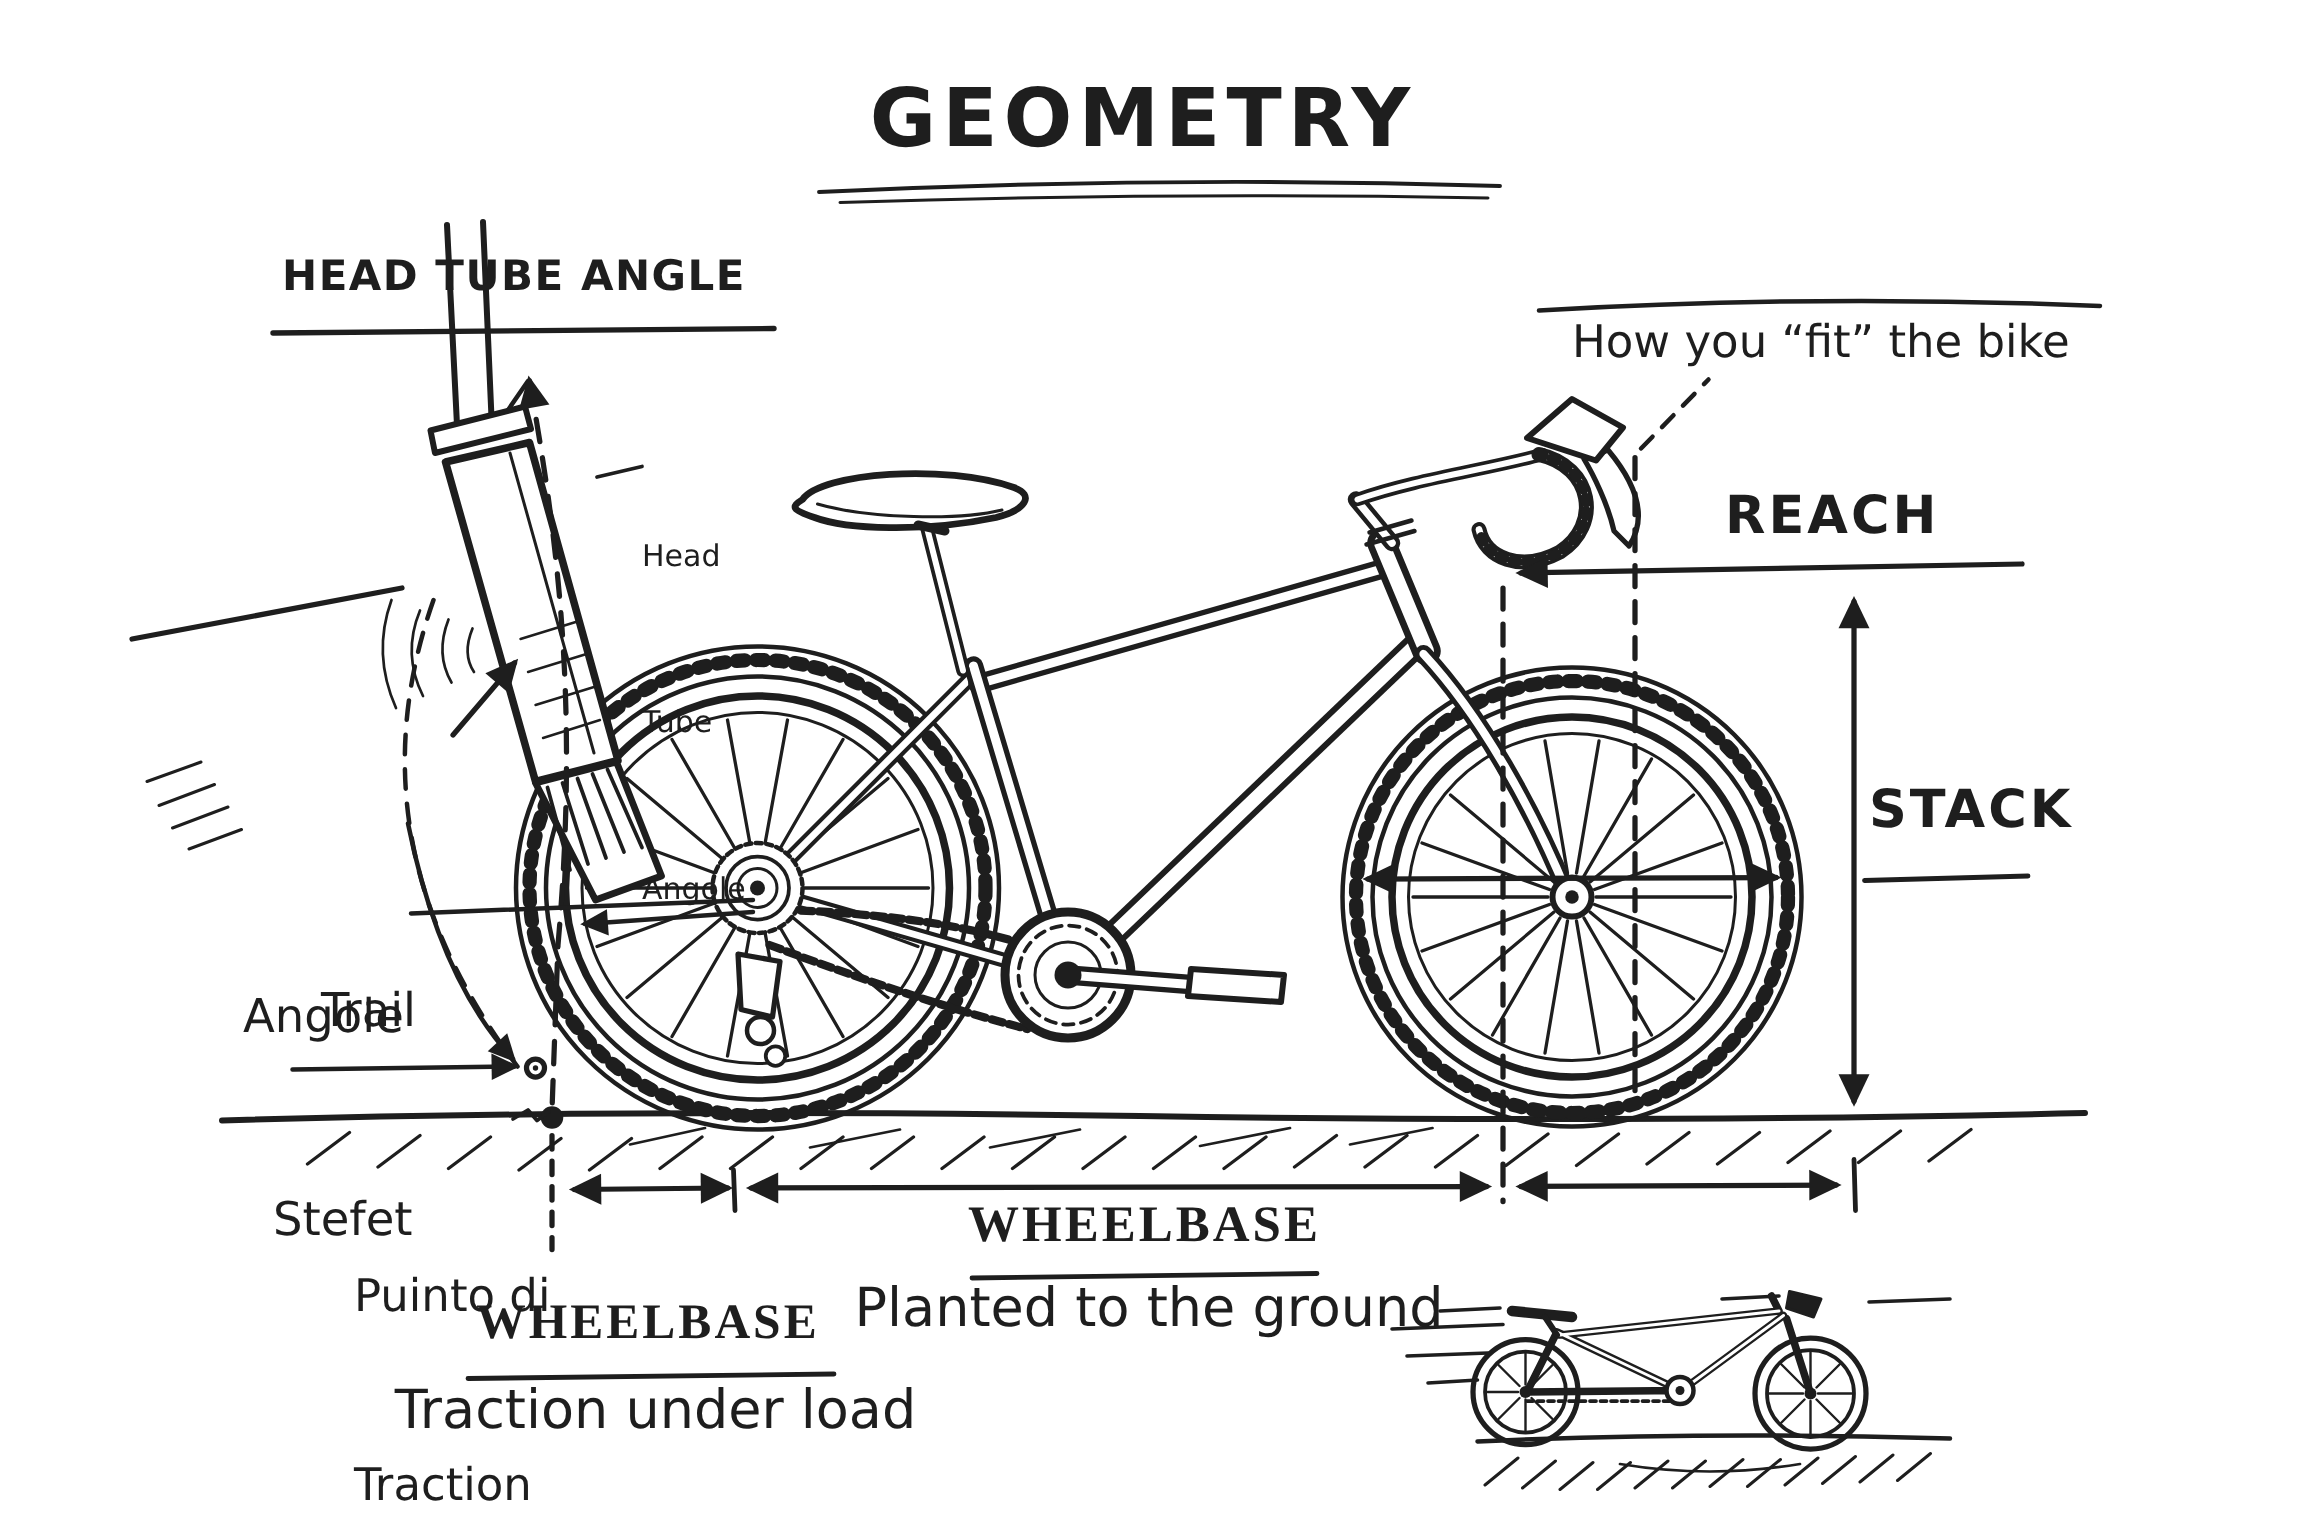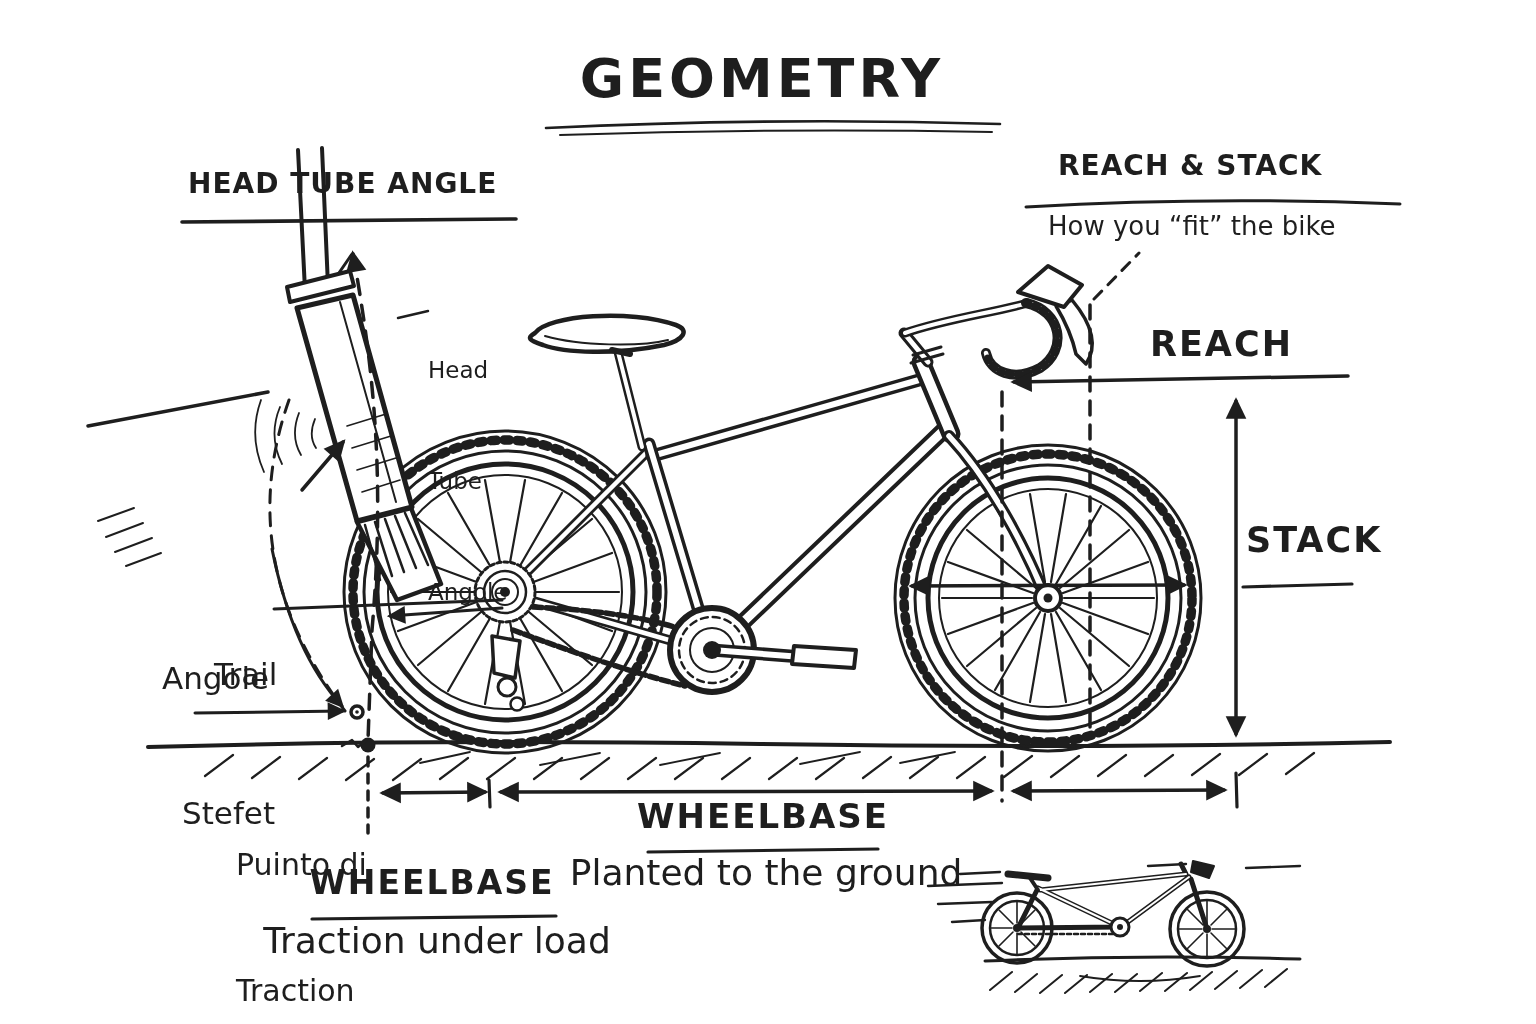--- a/index.html
+++ b/index.html
@@ -5,23 +5,23 @@
   html,body{margin:0;padding:0;background:#e8e8e8;}
   #canvas{
     position:relative;width:1536px;height:1024px;background:#ffffff;
     overflow:hidden;font-family:"DejaVu Sans",sans-serif;color:#1e1e1e;
   }
   #art{position:absolute;left:0;top:0;width:1536px;height:1024px;}
   .lbl{position:absolute;white-space:pre;color:#1e1e1e;line-height:1.15;}
   .ctr{transform:translateX(-50%);text-align:left;}
   .h1{font-size:54px;font-weight:bold;letter-spacing:4px;}
   .h2{font-size:28px;font-weight:bold;letter-spacing:1px;}
-  .h2w{font-size:34px;font-weight:bold;letter-spacing:2px;}
+  .h2w{font-size:34px;font-weight:bold;letter-spacing:2px;font-family:Liberation Serif, serif;}
   .sub{font-size:36px;}
-  .note{font-size:23px;line-height:37px;}
+  .note{font-size:20px;line-height:37px;}
   .note2{font-size:31px;line-height:45px;}
   .dim{font-size:35px;font-weight:bold;letter-spacing:2px;text-align:right;}
   .ind{display:block;margin-left:20px;}
 </style>
 </head>
 <body>
 
 <div id="canvas">
 
 <svg id="art" viewBox="0 0 1536 1024" fill="none" stroke="#1e1e1e" stroke-linecap="round" stroke-linejoin="round">
@@ -187,22 +187,21 @@
     <path d="M985,961 Q1140,954 1300,959" stroke-width="3"></path>
     <path d="M990,990 L1012,972 M1015,992 L1037,974 M1040,993 L1062,975 M1065,993 L1087,975 M1090,992 L1112,974 M1115,992 L1137,974 M1140,991 L1162,973 M1165,991 L1187,973 M1190,990 L1212,972 M1215,989 L1237,971 M1240,988 L1262,970 M1265,987 L1287,969" stroke-width="2"></path>
     <path d="M1080,976 Q1140,986 1200,976" stroke-width="1.8"></path>
   </g>
 </svg>
 
   <div class="lbl h1 ctr" style="left:762px;top:48px;">GEOMETRY</div>
 
   <div class="lbl h2" style="left:188px;top:168px;">HEAD TUBE ANGLE</div>
 
-  <div class="lbl h2" style="left:1058px;top:150px;">REACH &amp; STACK</div>
-  <div class="lbl sub" style="left:1048px;top:212px;font-size:26px;">How you “fit” the bike</div>
+  <div class="lbl sub" style="left:1048px;top:212px;font-size:30px;">How you “fit” the bike</div>
 
   <div class="lbl note" style="left:428px;top:278px;">
     <span style="display:block">Head</span>
     <span style="display:block">Tube</span>
     <span style="display:block">Angole</span>
   </div>
 
   <div class="lbl note2" style="left:162px;top:566px;">
     <span style="display:block">Angole</span>
     <span class="ind">Stefet</span>

